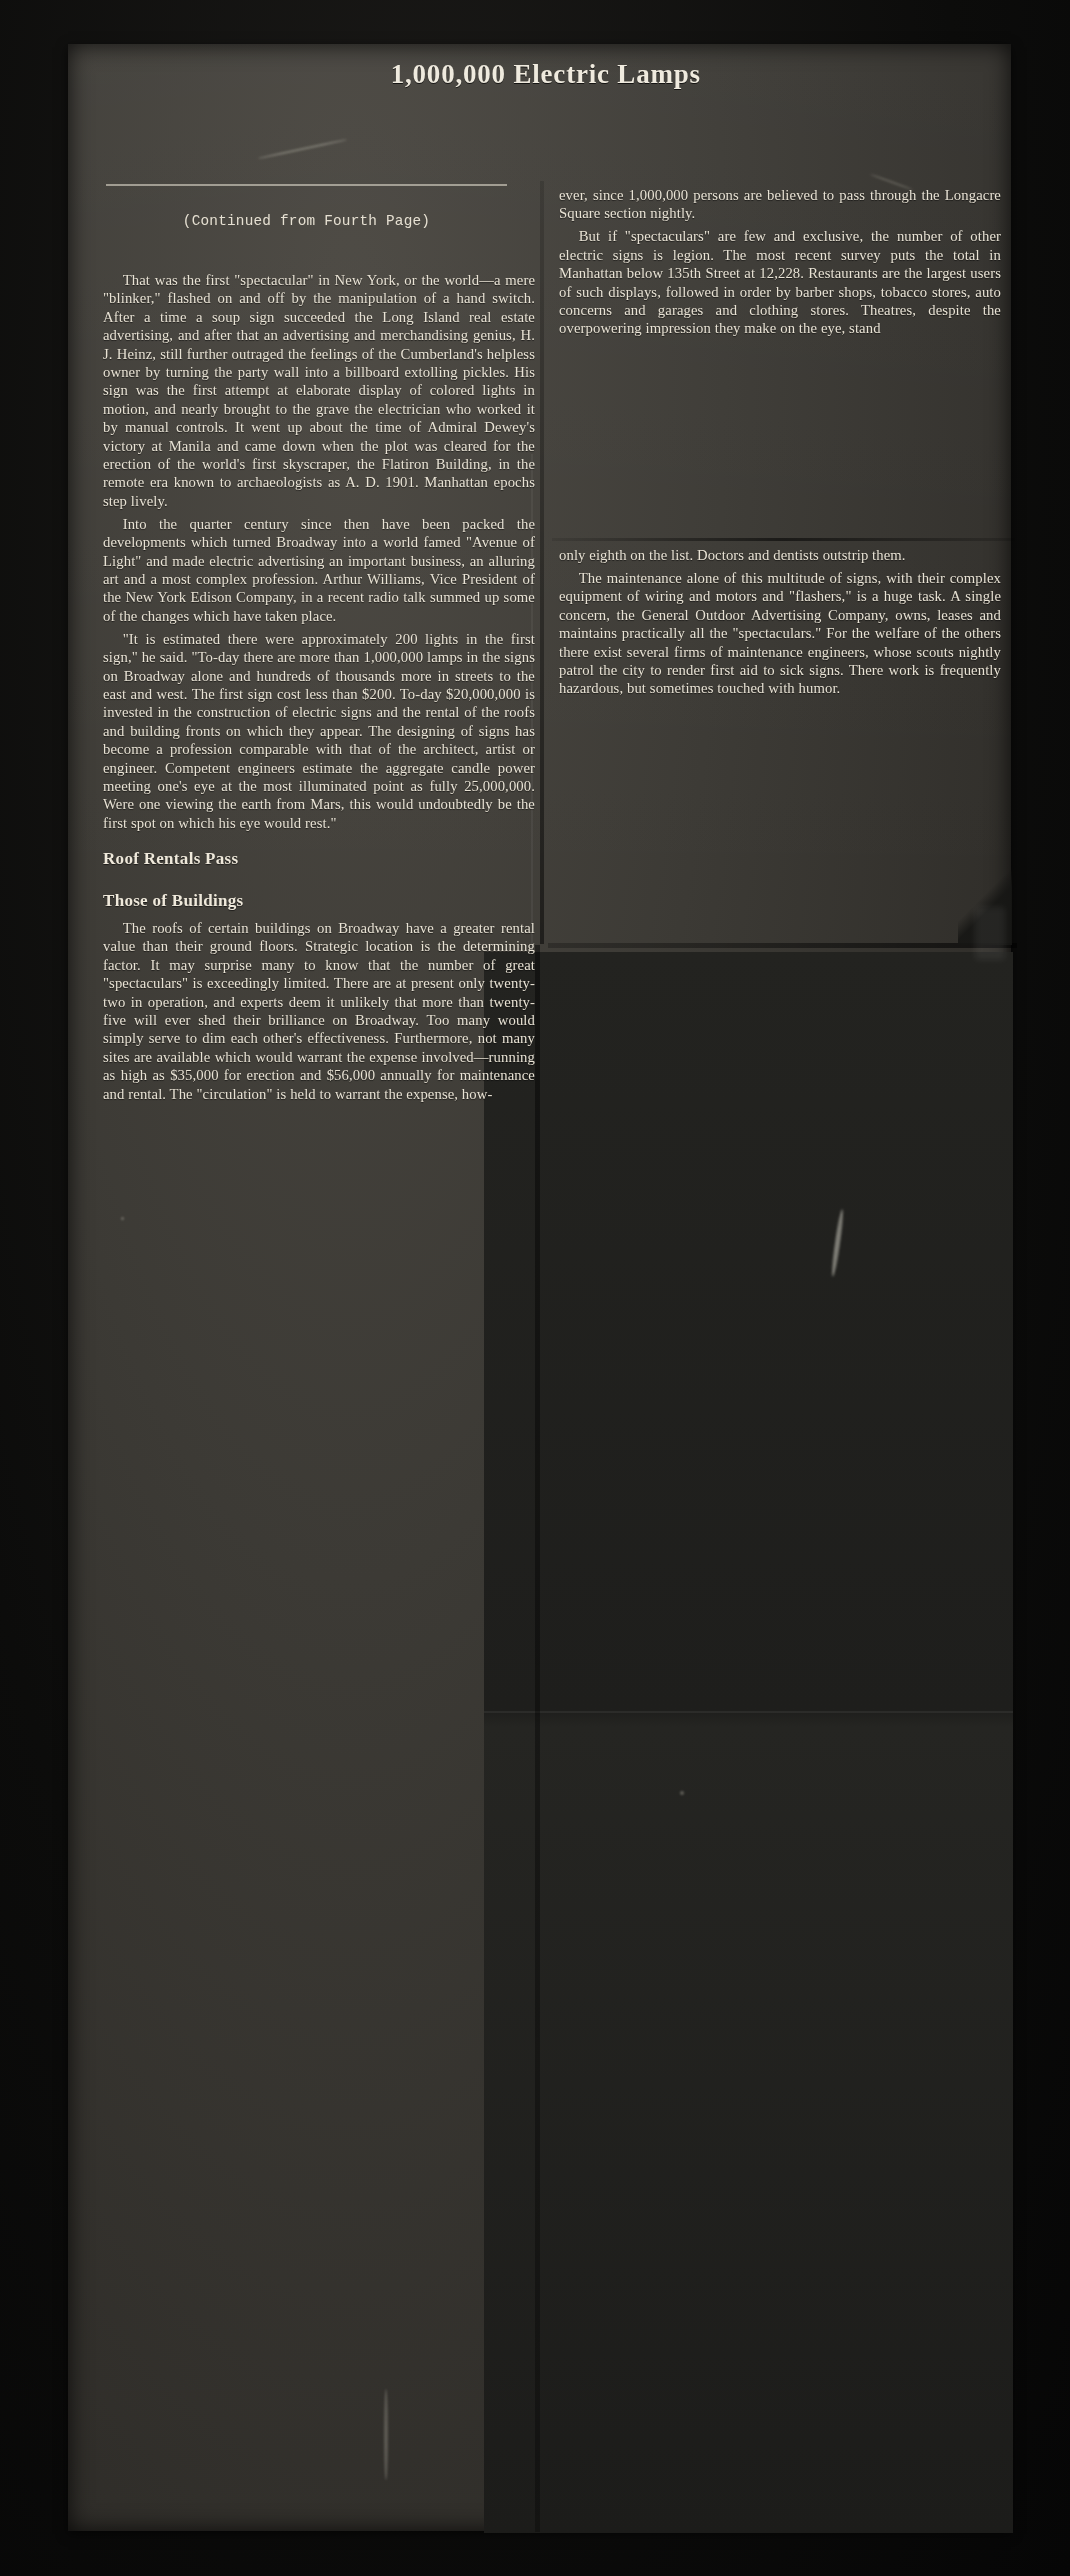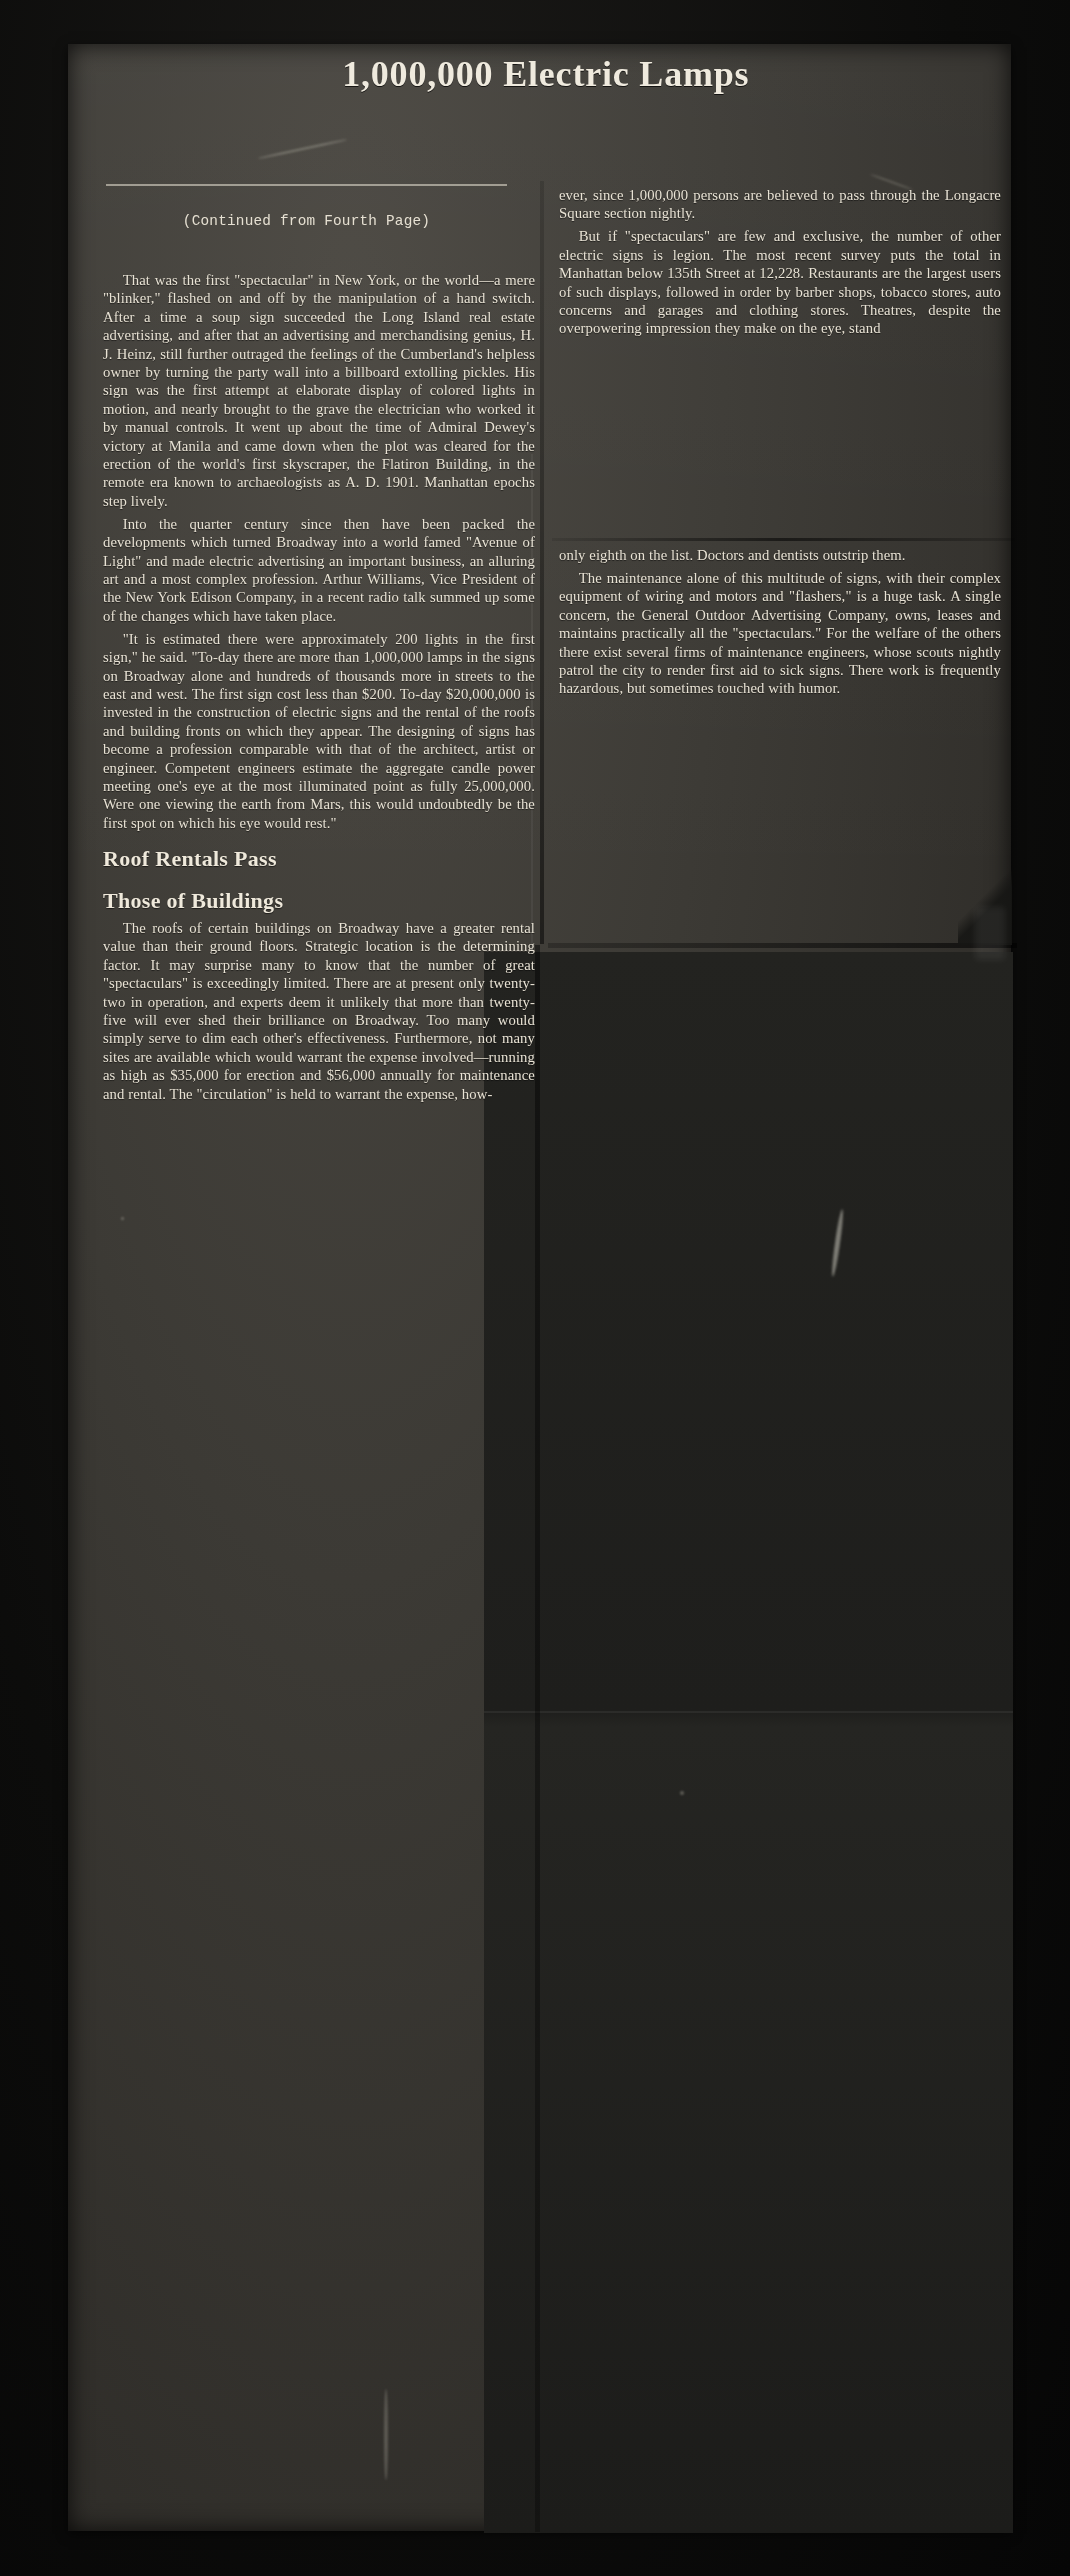--- a/index.html
+++ b/index.html
@@ -63,21 +63,21 @@
     color: #efeade;
     text-align: center;
   }
   .masthead .line1, .masthead .line2 {
     font-family: "Liberation Serif", serif;
     font-weight: bold;
     letter-spacing: 0.8px;
     text-shadow: 0 0.8px 0 rgba(0,0,0,0.7);
   }
   .masthead .line1 {
-    font-size: 36px;
+    font-size: 27px;
     line-height: 42px;
     padding-left: 7.6px;
   }
   .masthead .line2 {
     font-size: 31px;
     line-height: 42px;
     padding-left: 121px;
   }
 
   
@@ -119,21 +119,21 @@
   .col p.noindent { text-indent: 0; }
 
   #col-left  { left: 103px; top: 271px;  width: 432px; }
   #col-right { left: 559px; top: 186px;  width: 442px; }
   #col-right2{ left: 559px; top: 546px;  width: 442px; }
 
   
   .subhead {
     color: #efe9db;
     font-weight: bold;
-    font-size: 22px;
+    font-size: 17px;
     line-height: 32px;
     letter-spacing: 0.3px;
     margin: 10.6px 0 1.5px 0;
   }
 
   
   .seam {
     position: absolute;
     background: rgba(0,0,0,0.45);
   }

